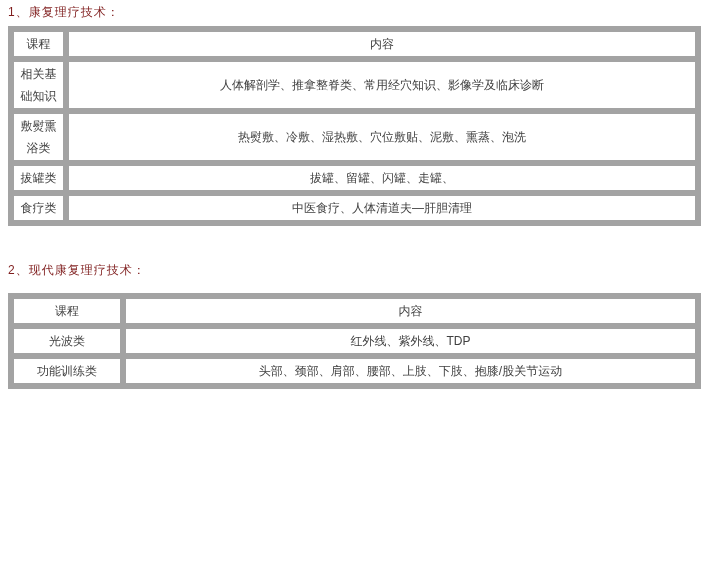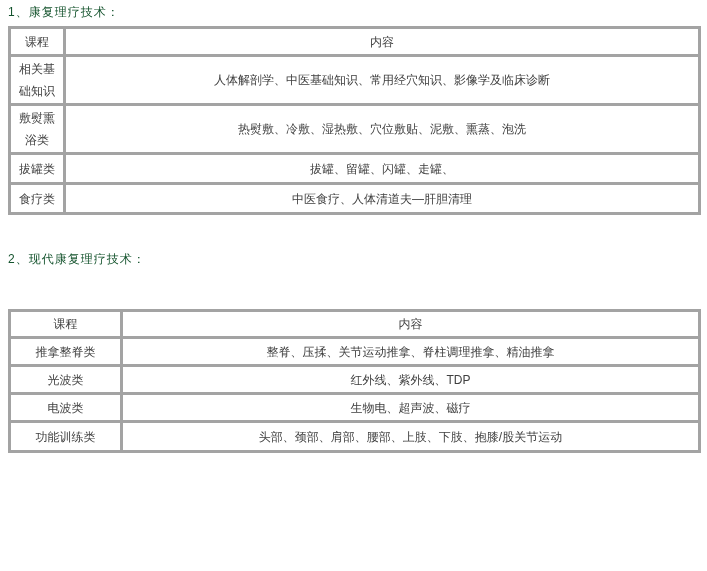--- a/index.html
+++ b/index.html
@@ -15,34 +15,34 @@
     color: #404040;
     overflow: hidden;
   }
   .page {
     padding: 5px 6px 0 8px;
   }
   .heading {
     font-size: 12px;
     line-height: 14px;
     letter-spacing: 1px;
-    color: #14532d;
+    color: #7f1d1d;
     margin: 0 0 7px 0;
   }
   .heading.second {
     margin-top: 37px;
-    margin-bottom: 43px;
+    margin-bottom: 16px;
   }
   table.course-table {
     border-collapse: collapse;
     width: 693px;
     table-layout: fixed;
   }
   table.course-table td {
-    border: 3px solid #a3a3a3;
+    border: 6px solid #a3a3a3;
     font-size: 12px;
     line-height: 22px;
     color: #404040;
     text-align: center;
     vertical-align: middle;
     padding: 1px 4px;
     overflow: hidden;
     word-break: break-all;
   }
   .t1 col.c-course { width: 55px; }
@@ -67,21 +67,21 @@
         <col class="c-course">
         <col class="c-content">
       </colgroup>
     <tbody>
       <tr class="hdr">
         <td>课程</td>
         <td>内容</td>
       </tr>
       <tr class="h46">
         <td>相关基础知识</td>
-        <td>人体解剖学、中医基础知识、常用经穴知识、影像学及临床诊断</td>
+        <td>人体解剖学、推拿整脊类、常用经穴知识、影像学及临床诊断</td>
       </tr>
       <tr class="h45">
         <td>敷熨熏浴类</td>
         <td>热熨敷、冷敷、湿热敷、穴位敷贴、泥敷、熏蒸、泡洗</td>
       </tr>
       <tr class="h30">
         <td>拔罐类</td>
         <td>拔罐、留罐、闪罐、走罐、</td>
       </tr>
       <tr class="h30">
@@ -97,30 +97,22 @@
     <colgroup>
         <col class="c-course">
         <col class="c-content">
       </colgroup>
     <tbody>
       <tr class="hdr">
         <td>课程</td>
         <td>内容</td>
       </tr>
       <tr class="h28">
-        <td>推拿整脊类</td>
-        <td>整脊、压揉、关节运动推拿、脊柱调理推拿、精油推拿</td>
-      </tr>
-      <tr class="h28">
         <td>光波类</td>
         <td>红外线、紫外线、TDP</td>
-      </tr>
-      <tr class="h28">
-        <td>电波类</td>
-        <td>生物电、超声波、磁疗</td>
       </tr>
       <tr class="h30">
         <td>功能训练类</td>
         <td>头部、颈部、肩部、腰部、上肢、下肢、抱膝/股关节运动</td>
       </tr>
     </tbody>
   </table>
 
 </div>
 

